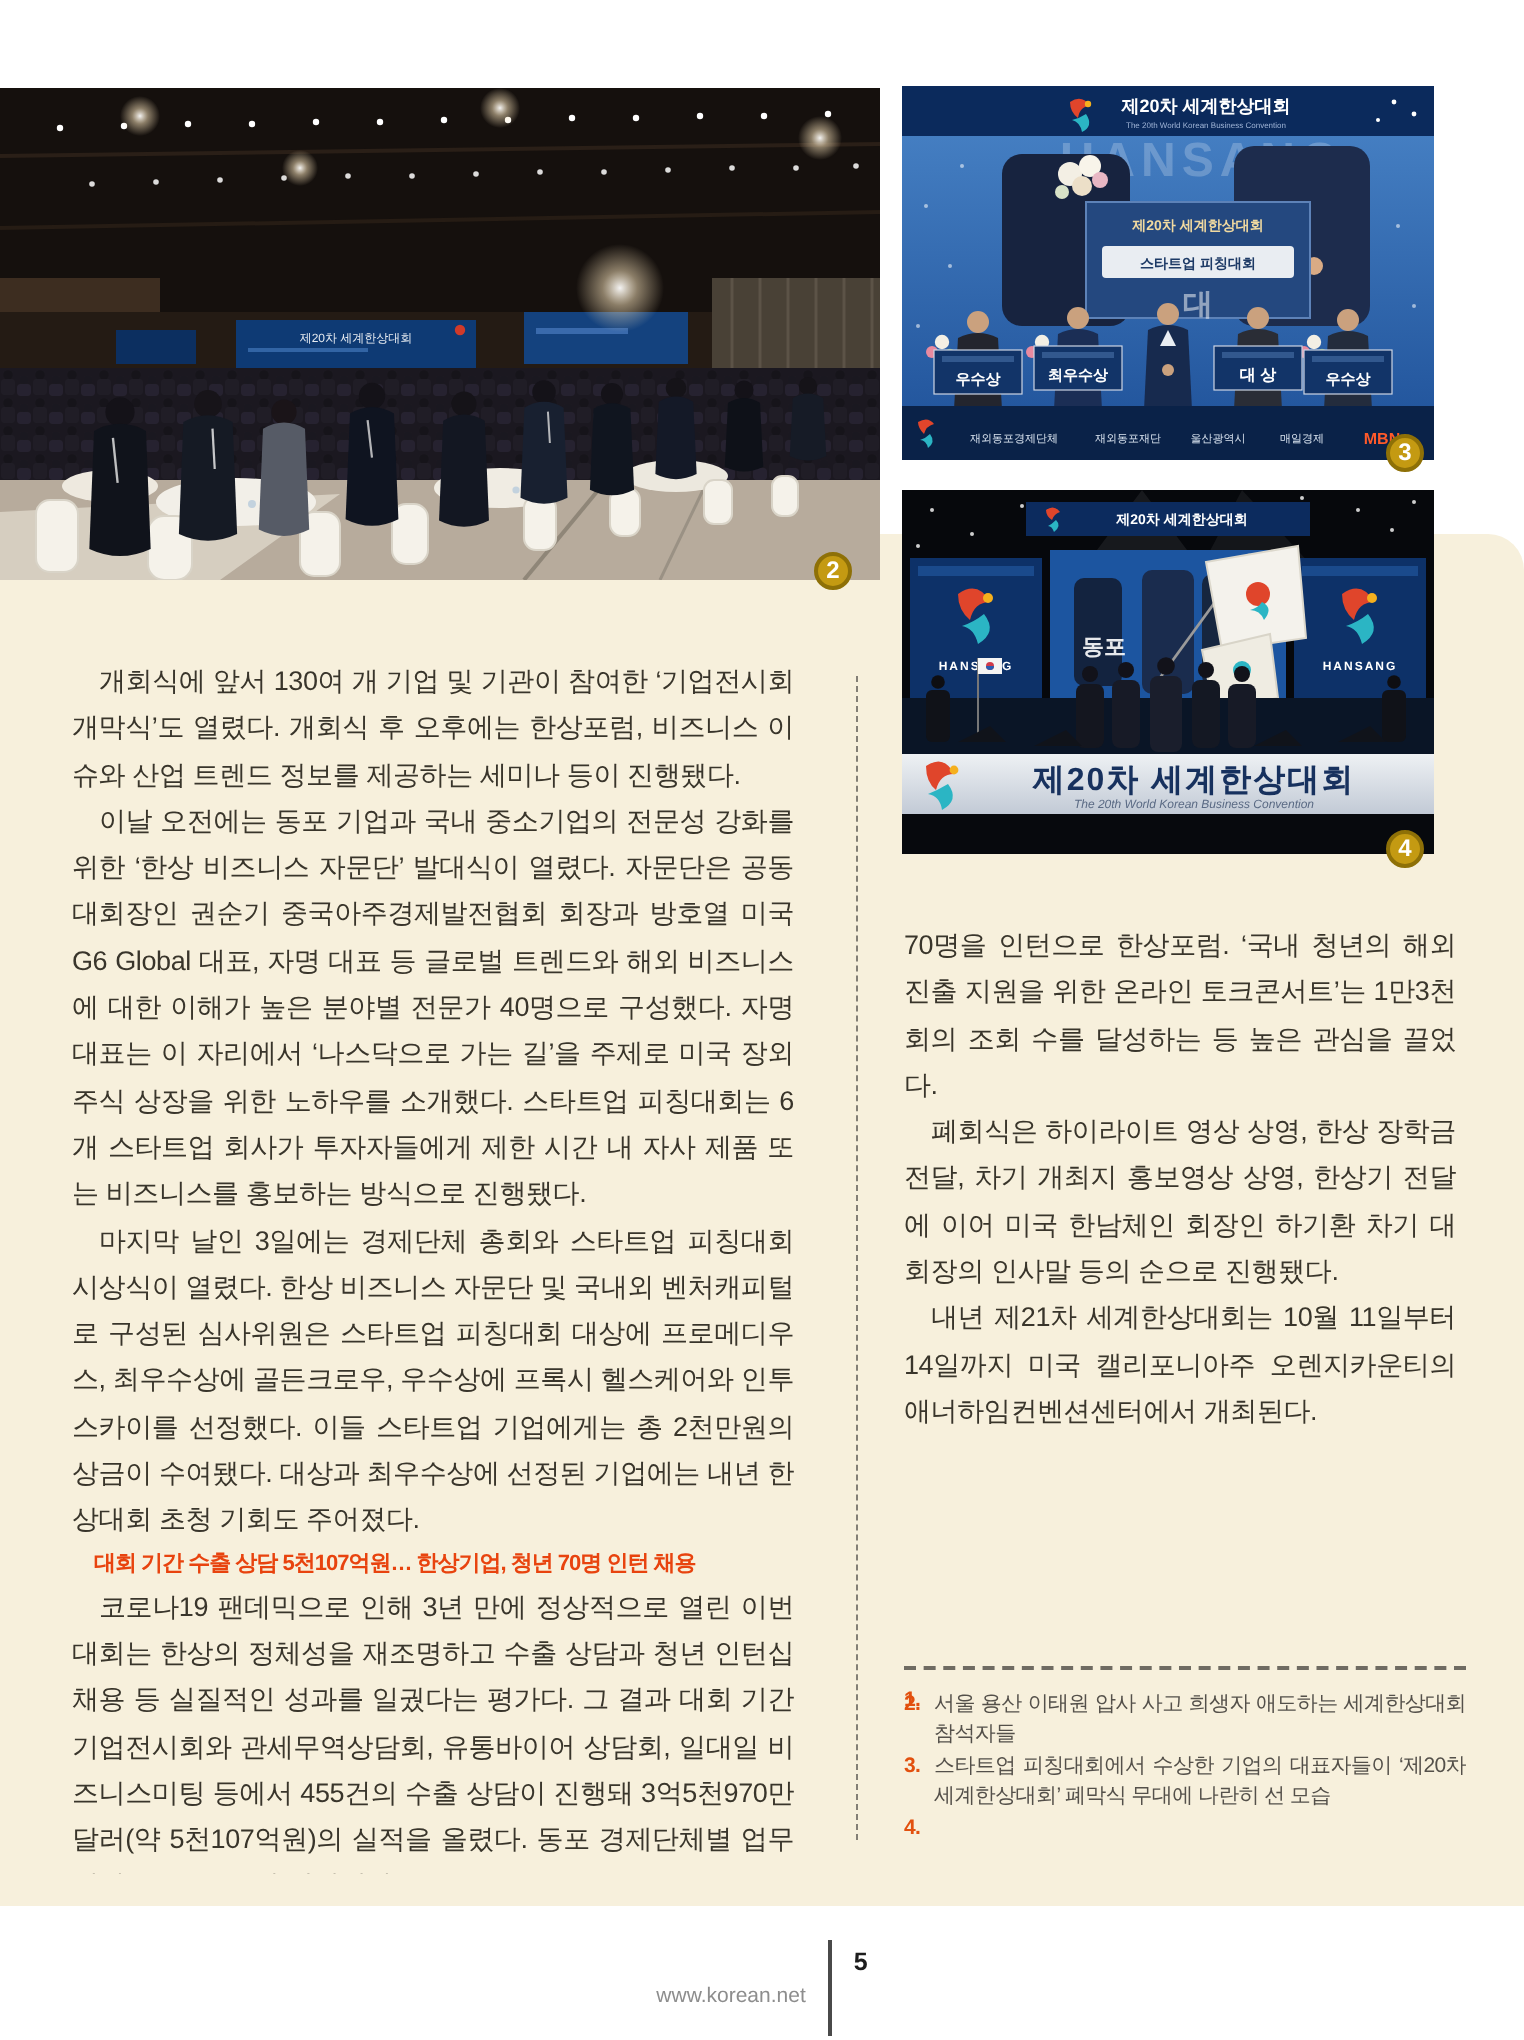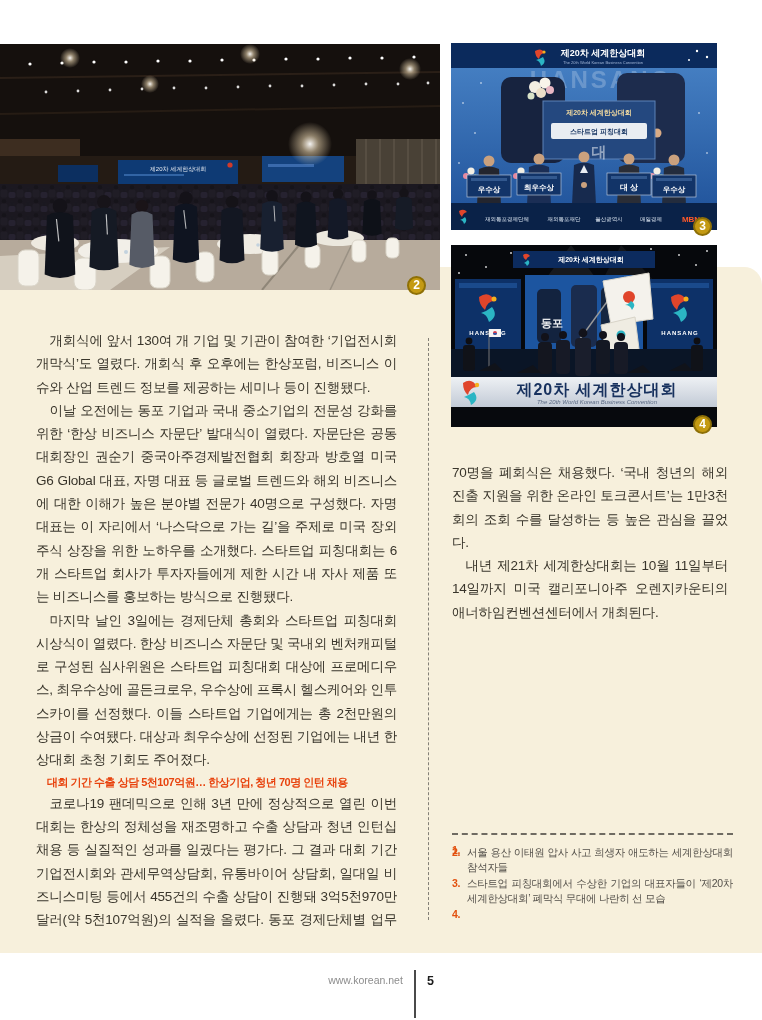--- a/index.html
+++ b/index.html
@@ -26,21 +26,21 @@
         letter-spacing:-0.5px;text-indent:0;line-height:20px;}
   .vdivider{position:absolute;left:428px;top:338px;height:582px;width:0;
         border-left:1px dashed #837f76;}
   .captions{position:absolute;left:452px;top:833px;width:281px;
         border-top:2px dashed #6f6b62;padding-top:8px;font-size:10.5px;line-height:14.5px;
         color:#54504a;letter-spacing:-0.3px;text-align:justify;}
   .cap{position:relative;padding-left:15px;margin-bottom:2px;}
   .cap-num{position:absolute;left:0;top:0;color:#e2500e;font-weight:bold;}
   .footer{position:absolute;left:0;top:970px;width:762px;display:flex;
         justify-content:center;align-items:flex-start;}
-  .footer-url{color:#8d8d8d;font-size:10.5px;margin-top:4px;}
+  .footer-url{color:#8d8d8d;font-size:10.5px;margin-top:22px;}
   .footer-bar{width:2px;height:48px;background:#4a4a4a;margin:0 11px;}
   .footer-num{color:#1d1d1d;font-size:12.5px;font-weight:bold;margin-top:4px;}
 </style>
 </head>
 <body>
 
 <div class="page">
 
   <div class="cream-panel"></div>
 
@@ -440,21 +440,22 @@
     <p>이날 오전에는 동포 기업과 국내 중소기업의 전문성 강화를 위한 ‘한상 비즈니스 자문단’ 발대식이 열렸다. 자문단은 공동대회장인 권순기 중국아주경제발전협회 회장과 방호열 미국 G6 Global 대표, 자명 대표 등 글로벌 트렌드와 해외 비즈니스에 대한 이해가 높은 분야별 전문가 40명으로 구성했다. 자명 대표는 이 자리에서 ‘나스닥으로 가는 길’을 주제로 미국 장외주식 상장을 위한 노하우를 소개했다. 스타트업 피칭대회는 6개 스타트업 회사가 투자자들에게 제한 시간 내 자사 제품 또는 비즈니스를 홍보하는 방식으로 진행됐다.</p>
     <p>마지막 날인 3일에는 경제단체 총회와 스타트업 피칭대회 시상식이 열렸다. 한상 비즈니스 자문단 및 국내외 벤처캐피털로 구성된 심사위원은 스타트업 피칭대회 대상에 프로메디우스, 최우수상에 골든크로우, 우수상에 프록시 헬스케어와 인투스카이를 선정했다. 이들 스타트업 기업에게는 총 2천만원의 상금이 수여됐다. 대상과 최우수상에 선정된 기업에는 내년 한상대회 초청 기회도 주어졌다.</p>
     <p class="subhead">대회 기간 수출 상담 5천107억원… 한상기업, 청년 70명 인턴 채용</p>
     <p>코로나19 팬데믹으로 인해 3년 만에 정상적으로 열린 이번 대회는 한상의 정체성을 재조명하고 수출 상담과 청년 인턴십 채용 등 실질적인 성과를 일궜다는 평가다. 그 결과 대회 기간 기업전시회와 관세무역상담회, 유통바이어 상담회, 일대일 비즈니스미팅 등에서 455건의 수출 상담이 진행돼 3억5천970만 달러(약 5천107억원)의 실적을 올렸다. 동포 경제단체별 업무협약(MOU)도 4건 체결됐다.</p>
 
   </div>
 
   <div class="vdivider"></div>
 
   <div class="col col-right">
-    <p class="noind">70명을 폐회식은 채용했다. ‘국내 청년의 해외 진출 지원을 위한 온라인 토크콘서트’는 1만3천 회의 조회 수를 달성하는 등 높은 관심을 끌었다.</p>
+    <p class="noind">70명을 인턴으로 한상포럼. ‘국내 청년의 해외 진출 지원을 위한 온라인 토크콘서트’는 1만3천 회의 조회 수를 달성하는 등 높은 관심을 끌었다.</p>
+    <p>폐회식은 하이라이트 영상 상영, 한상 장학금 전달, 차기 개최지 홍보영상 상영, 한상기 전달에 이어 미국 한남체인 회장인 하기환 차기 대회장의 인사말 등의 순으로 진행됐다.</p>
     <p><span>내년 제21차 세계한상대회는 10월 11일부터 14일까지 미국 캘리포니아주 오렌지카운티의 애너하임컨벤션센터에서 개최된다.</span></p>
   </div>
 
   <div class="captions">
     <div class="cap">
       <span class="cap-num">1.</span>
     </div>
     <div class="cap">
       <span class="cap-num">2.</span>
       <span>서울 용산 이태원 압사 사고 희생자 애도하는 세계한상대회 참석자들</span>

